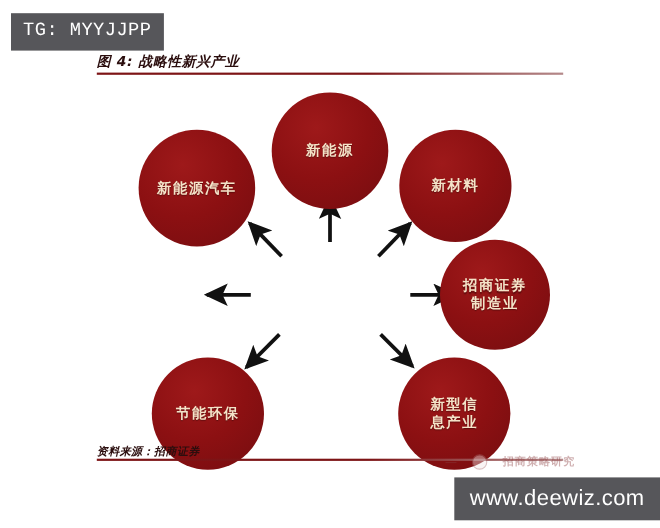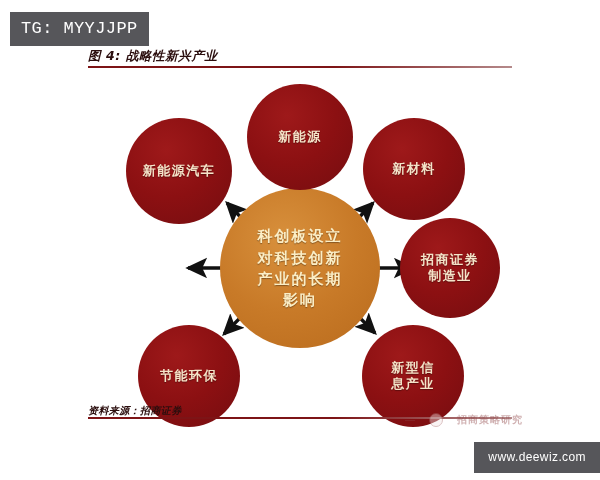--- a/index.html
+++ b/index.html
@@ -20,21 +20,21 @@
     position: absolute;
     background: #56565a;
     color: #ffffff;
     font-size: 17px;
     letter-spacing: .4px;
     line-height: 1;
     padding: 8px 11px 9px 11px;
     white-space: nowrap;
   }
   #tg-badge { left: 10px; top: 12px; font-family: Liberation Mono, monospace; }
-  #url-badge { right: 0px; bottom: 7px; padding: 9px 14px 10px 14px; font-size: 12px; text-align: center; }
+  #url-badge { right: 0px; bottom: 7px; padding: 9px 14px 10px 14px; font-size: 20px; text-align: center; }
 
   
   #figure {
     position: absolute;
     left: 0; top: 0;
     width: 600px; height: 480px;
   }
   #fig-title {
     position: absolute;
     left: 88px; top: 48px;
@@ -173,26 +173,20 @@
         <line x1="212" y1="150" x2="212" y2="110"></line>
         <line x1="256" y1="163" x2="285" y2="133"></line>
         <line x1="285" y1="198" x2="325" y2="198"></line>
         <line x1="258" y1="234" x2="287" y2="263"></line>
         <line x1="166" y1="234" x2="136" y2="264"></line>
         <line x1="140" y1="198" x2="100" y2="198"></line>
         <line x1="168" y1="163" x2="139" y2="133"></line>
       </g>
     </svg>
 
-    <div class="node center" style="left:132px; top:118px; width:160px; height:160px;">
-      <span class="node-label">科创板设立
-对科技创新
-产业的长期
-影响</span>
-    </div>
 
     <div class="node satellite" style="left:159px; top:14px; width:106px; height:106px;">
       <span class="node-label">新能源</span>
     </div>
 
     <div class="node satellite" style="left:275px; top:48px; width:102px; height:102px;">
       <span class="node-label">新材料</span>
     </div>
 
     <div class="node satellite" style="left:312px; top:148px; width:100px; height:100px;">

